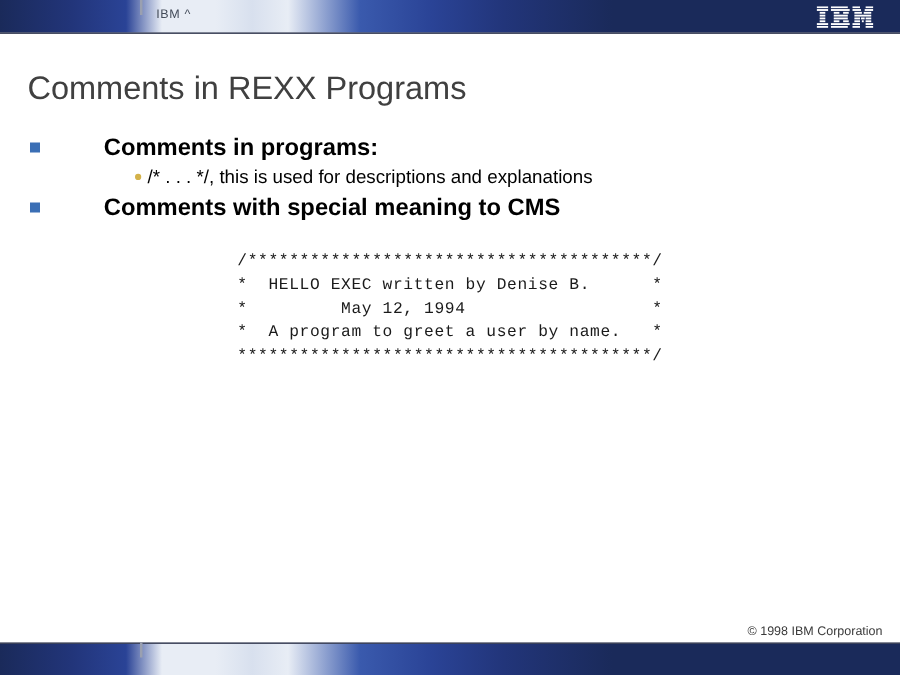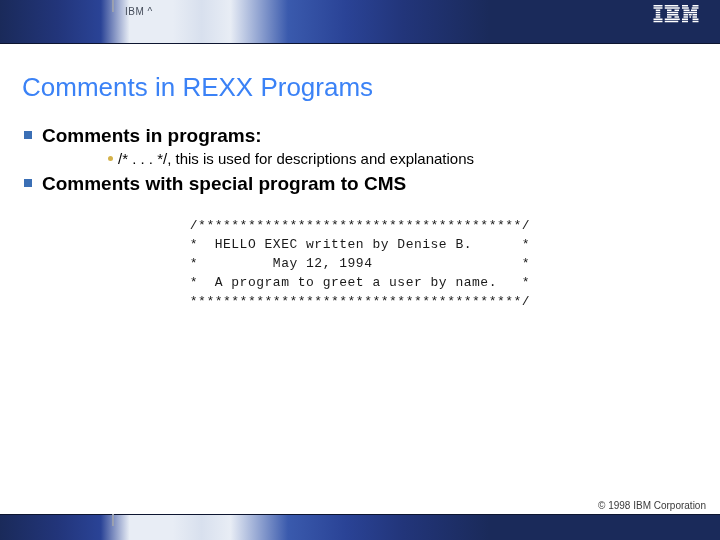--- a/index.html
+++ b/index.html
@@ -5,21 +5,21 @@
   * { margin: 0; padding: 0; box-sizing: border-box; }
   body {
     width: 720px;
     height: 540px;
     font-family: Arial, Helvetica, sans-serif;
     background: #fff;
     position: relative;
     overflow: hidden;
   }
   .header {
-    height: 44px;
+    height: 27px;
     width: 100%;
     background: linear-gradient(90deg,
       #1a2a5a 0%, #22357a 8%, #2a4396 14%,
       #e8edf5 18%, #e8edf5 24%, #d8e0ee 28%,
       #e8edf5 32%, #3a5aad 40%, #2a4396 48%,
       #22357a 56%, #1a2a5a 68%, #1a2a5a 100%);
     display: flex;
     align-items: center;
     position: relative;
     border-bottom: 1px solid #0d1530;
@@ -43,32 +43,33 @@
   }
   .ibm-logo {
     position: absolute;
     right: 20px;
     top: 5px;
     width: 48px;
     height: 18px;
   }
   .ibm-logo svg { width: 100%; height: 100%; }
   .slide-title {
-    color: #3b82f6;
+    color: #404040;
     font-size: 26px;
     font-weight: normal;
     padding: 28px 0 22px 22px;
   }
   .content {
     padding: 0 24px 0 24px;
   }
   .bullet-row {
     display: flex;
     align-items: flex-start;
     margin-bottom: 2px;
+    gap: 41px;
   }
   .square-bullet {
     width: 8px;
     height: 8px;
     background: #3b6fb5;
     margin: 6px 10px 0 0;
     flex: none;
   }
   .bullet-text {
     font-size: 19px;
@@ -191,21 +192,21 @@
     <div class="square-bullet"></div>
     <div class="bullet-text">Comments in programs:</div>
   </div>
   <div class="sub-row">
     <div class="dot-bullet"></div>
     <div class="sub-text">/* . . . */, this is used for descriptions and explanations</div>
   </div>
 
   <div class="bullet-row">
     <div class="square-bullet"></div>
-    <div class="bullet-text">Comments with special program to CMS</div>
+    <div class="bullet-text">Comments with special meaning to CMS</div>
   </div>
 
   <div class="code-block">/***************************************/
 *  HELLO EXEC written by Denise B.      *
 *         May 12, 1994                  *
 *  A program to greet a user by name.   *
 ****************************************/</div>
 </div>
 
 <div class="copyright">© 1998 IBM Corporation</div>

